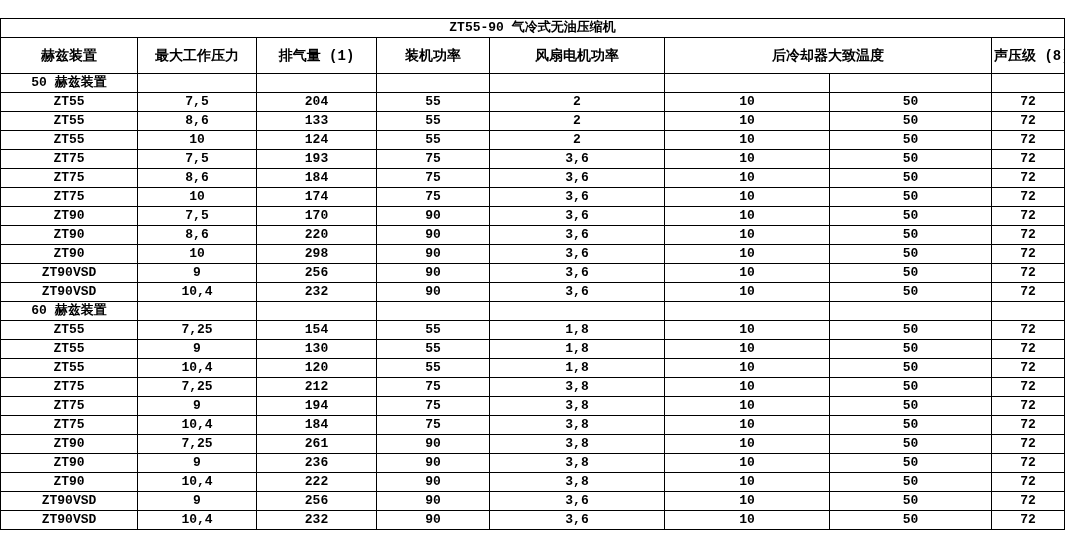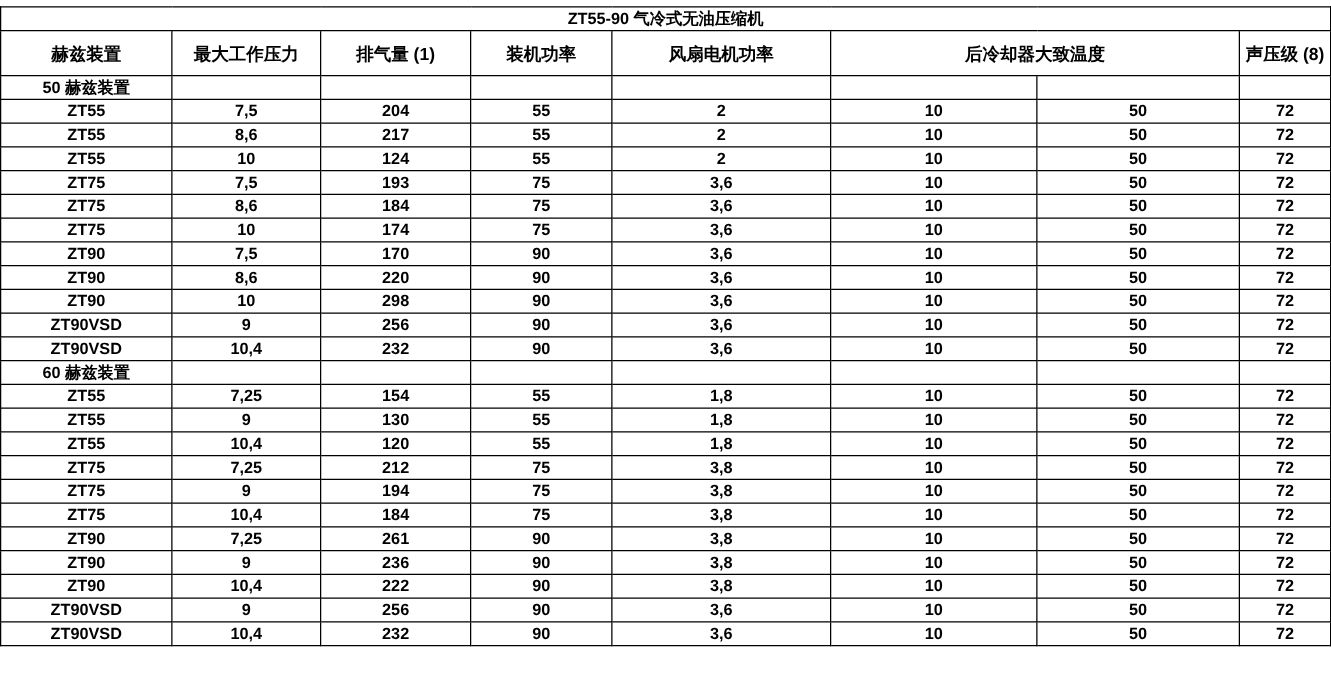--- a/index.html
+++ b/index.html
@@ -1,21 +1,21 @@
 <!DOCTYPE html>
 <html><head>
 <meta charset="utf-8">
 <style>
   html, body { margin: 0; padding: 0; background: #ffffff; }
   body { width: 1065px; height: 559px; overflow: hidden; font-family: "DejaVu Sans", sans-serif; }
   table.spec {
-    position: absolute; left: 0; top: 5px;
+    position: absolute; left: 0; top: 18px;
     border-collapse: collapse; table-layout: fixed;
     width: 1064px;
-    font-family: Liberation Sans, sans-serif;
+    font-family: Liberation Mono, monospace;
     font-size: 13px; font-weight: bold; color: #000;
   }
   table.spec td {
     border: 1px solid #000;
     padding: 0 2px;
     height: 18px; line-height: 16px;
     text-align: center; vertical-align: middle;
     white-space: nowrap; overflow: hidden;
   }
   td.title { height: 43px; font-size: 13px; }
@@ -68,21 +68,21 @@
         <td>204</td>
         <td>55</td>
         <td>2</td>
         <td>10</td>
         <td>50</td>
         <td>72</td>
       </tr>
       <tr>
         <td>ZT55</td>
         <td>8,6</td>
-        <td>217</td>
+        <td>133</td>
         <td>55</td>
         <td>2</td>
         <td>10</td>
         <td>50</td>
         <td>72</td>
       </tr>
       <tr>
         <td>ZT55</td>
         <td>10</td>
         <td>124</td>

